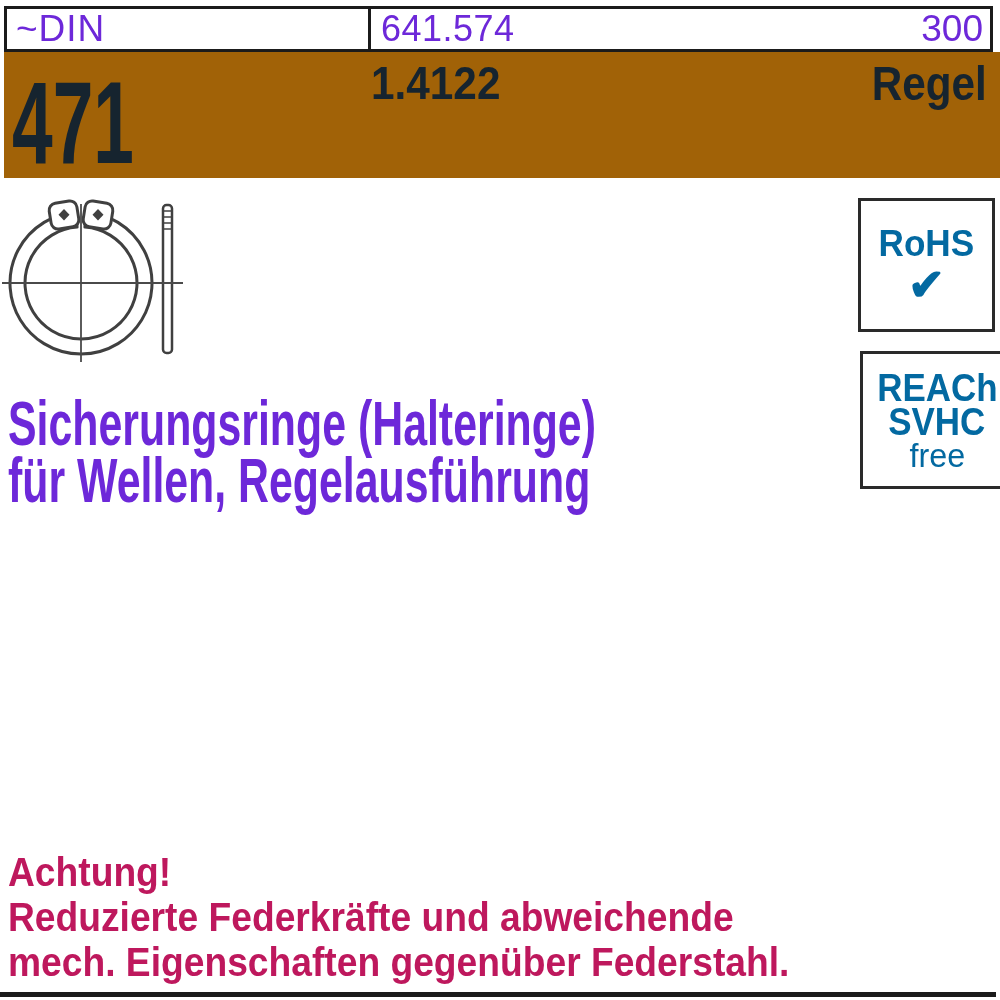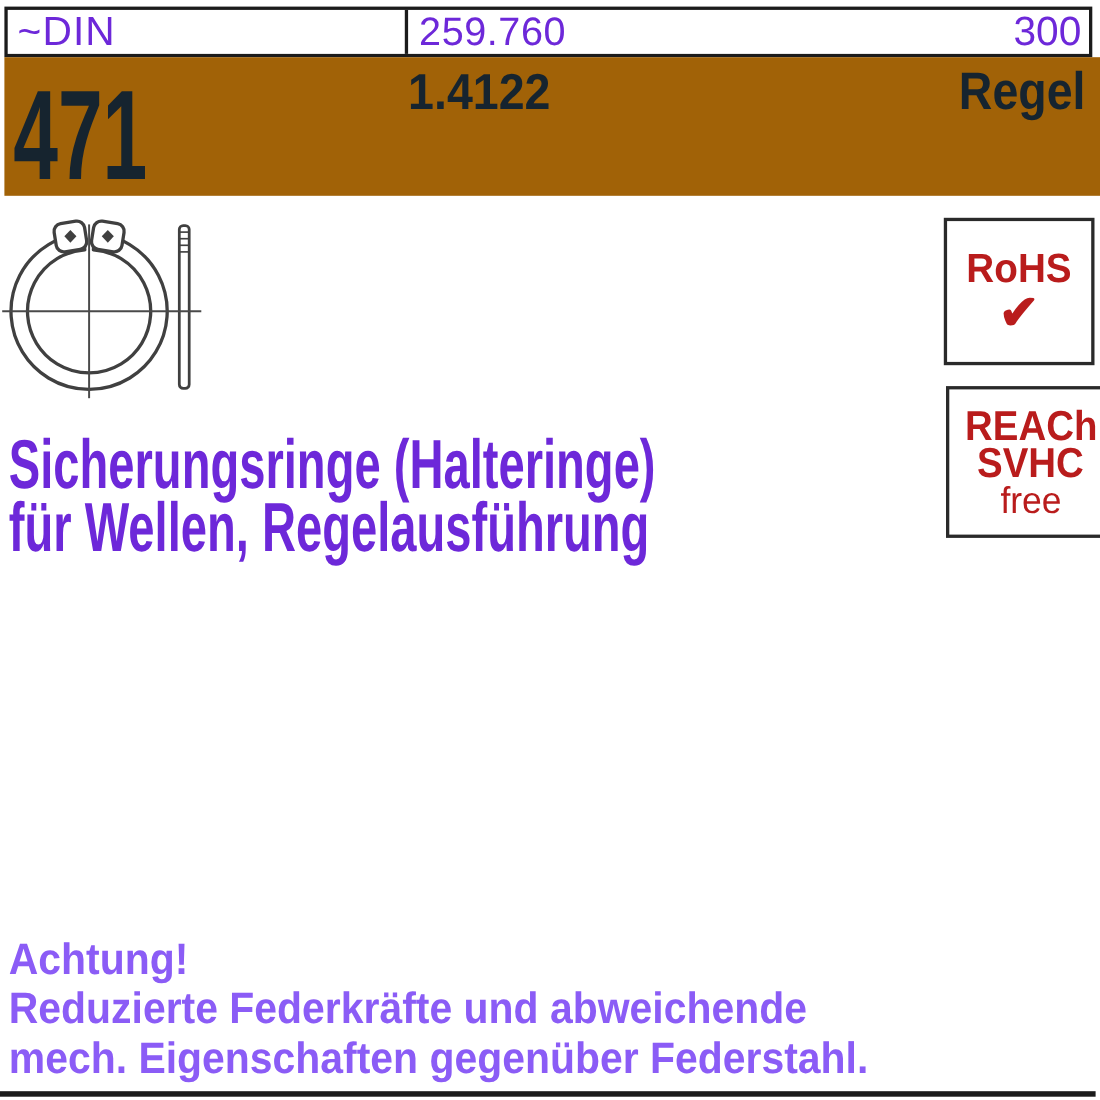--- a/index.html
+++ b/index.html
@@ -39,52 +39,52 @@
   .band .version{
     position:absolute;right:13px;top:6px;font-size:48px;line-height:1.1;
     font-weight:bold;color:#16242f;transform:scaleX(.88);transform-origin:right top;
     white-space:nowrap;
   }
   
   .drawing{position:absolute;left:0;top:190px;width:190px;height:180px;}
   
   .badge{
     position:absolute;box-sizing:border-box;border:3px solid #2a2a2a;background:#fff;
-    display:flex;flex-direction:column;align-items:center;color:#b91c1c;text-align:center;
+    display:flex;flex-direction:column;align-items:center;color:#0369a1;text-align:center;
   }
   .rohs-box{left:858px;top:198px;width:137px;height:134px;}
   .rohs-label{margin-top:24px;font-size:37px;font-weight:bold;line-height:1;transform:scaleX(.95);}
   .rohs-check{margin-top:1px;font-size:44px;line-height:1;font-weight:bold;}
   .reach-box{left:860px;top:351px;width:154px;height:138px;padding-top:17px;}
   .reach-line{font-size:38px;font-weight:bold;line-height:34px;transform:scaleX(.92);white-space:nowrap;}
   .reach-free{font-size:34px;font-weight:500;line-height:32px;transform:scaleX(.95);}
   
   .title{position:absolute;left:8px;top:395px;color:#6d28d9;}
   .title .line{
     font-size:63px;font-weight:bold;line-height:57px;white-space:nowrap;
     transform:scaleX(.68);transform-origin:left top;
   }
   
-  .warning{position:absolute;left:8px;top:850px;color:#8b5cf6;}
+  .warning{position:absolute;left:8px;top:850px;color:#be185d;}
   .warning .line{
     font-size:40px;font-weight:bold;line-height:45px;white-space:nowrap;
     transform:scaleX(.93);transform-origin:left top;
   }
   
   .bottom-rule{position:absolute;left:0;top:992px;width:996px;height:5px;background:#1b1b1b;}
 </style>
 </head>
 <body>
 
 <div class="page">
 
   <div class="top-bar">
     <span class="cell din-label">~DIN</span>
     <span class="divider"></span>
-    <span class="cell item-number">259.760</span>
+    <span class="cell item-number">641.574</span>
     <span class="cell page-number">300</span>
   </div>
 
   <div class="band">
     <div class="standard">471</div>
     <div class="material">1.4122</div>
     <div class="version">Regel</div>
   </div>
 
   <svg class="drawing" viewBox="0 0 190 180">

